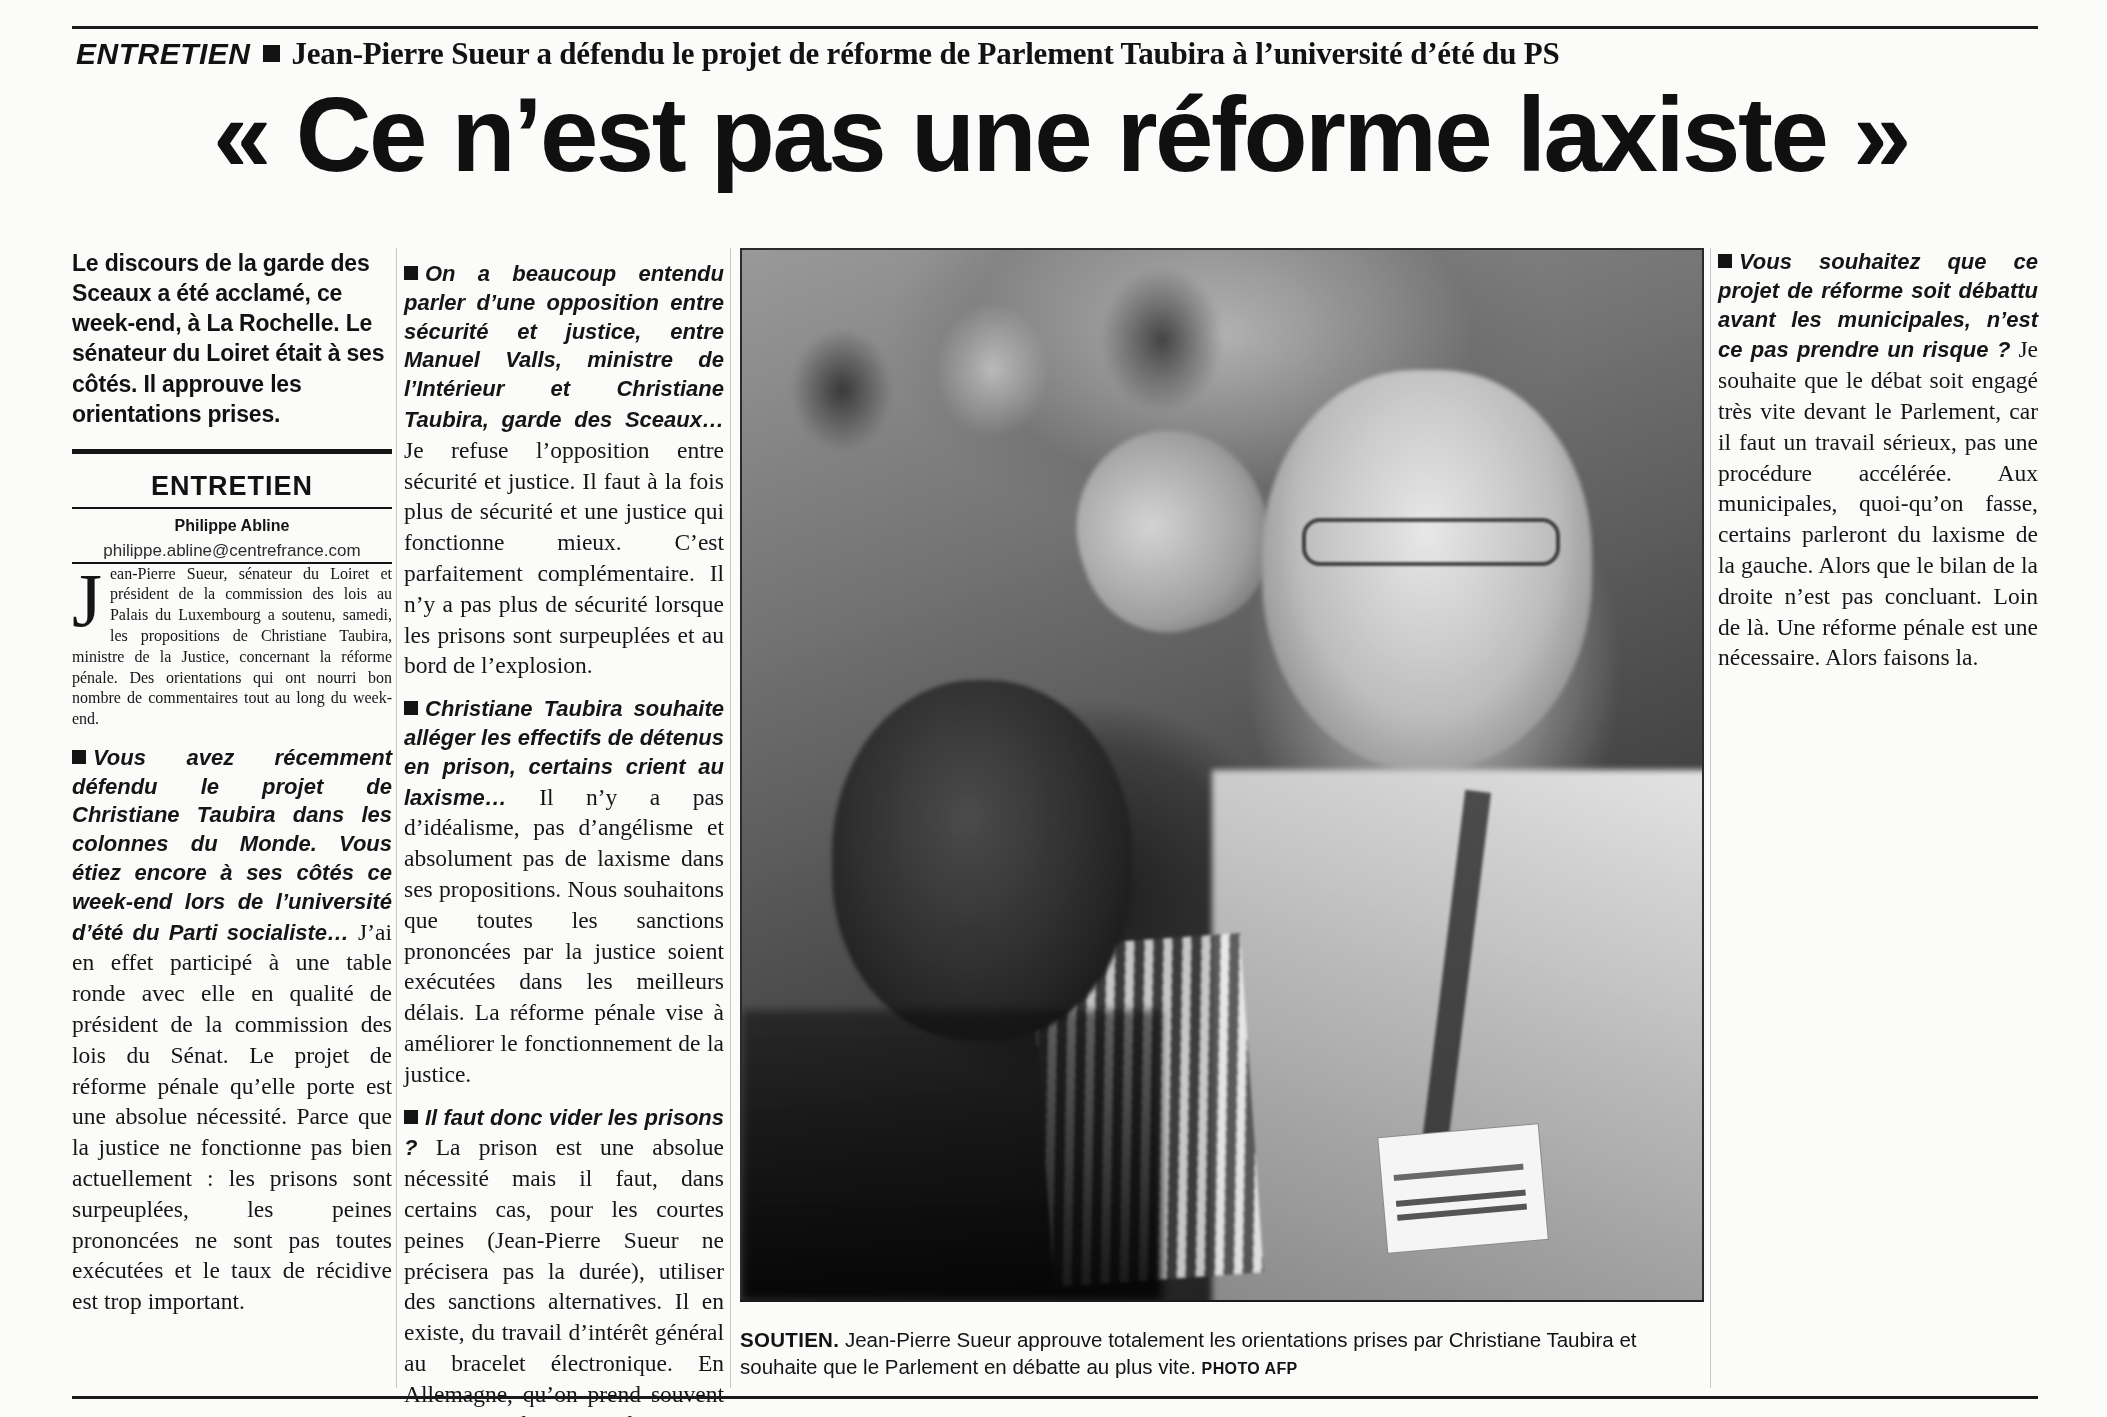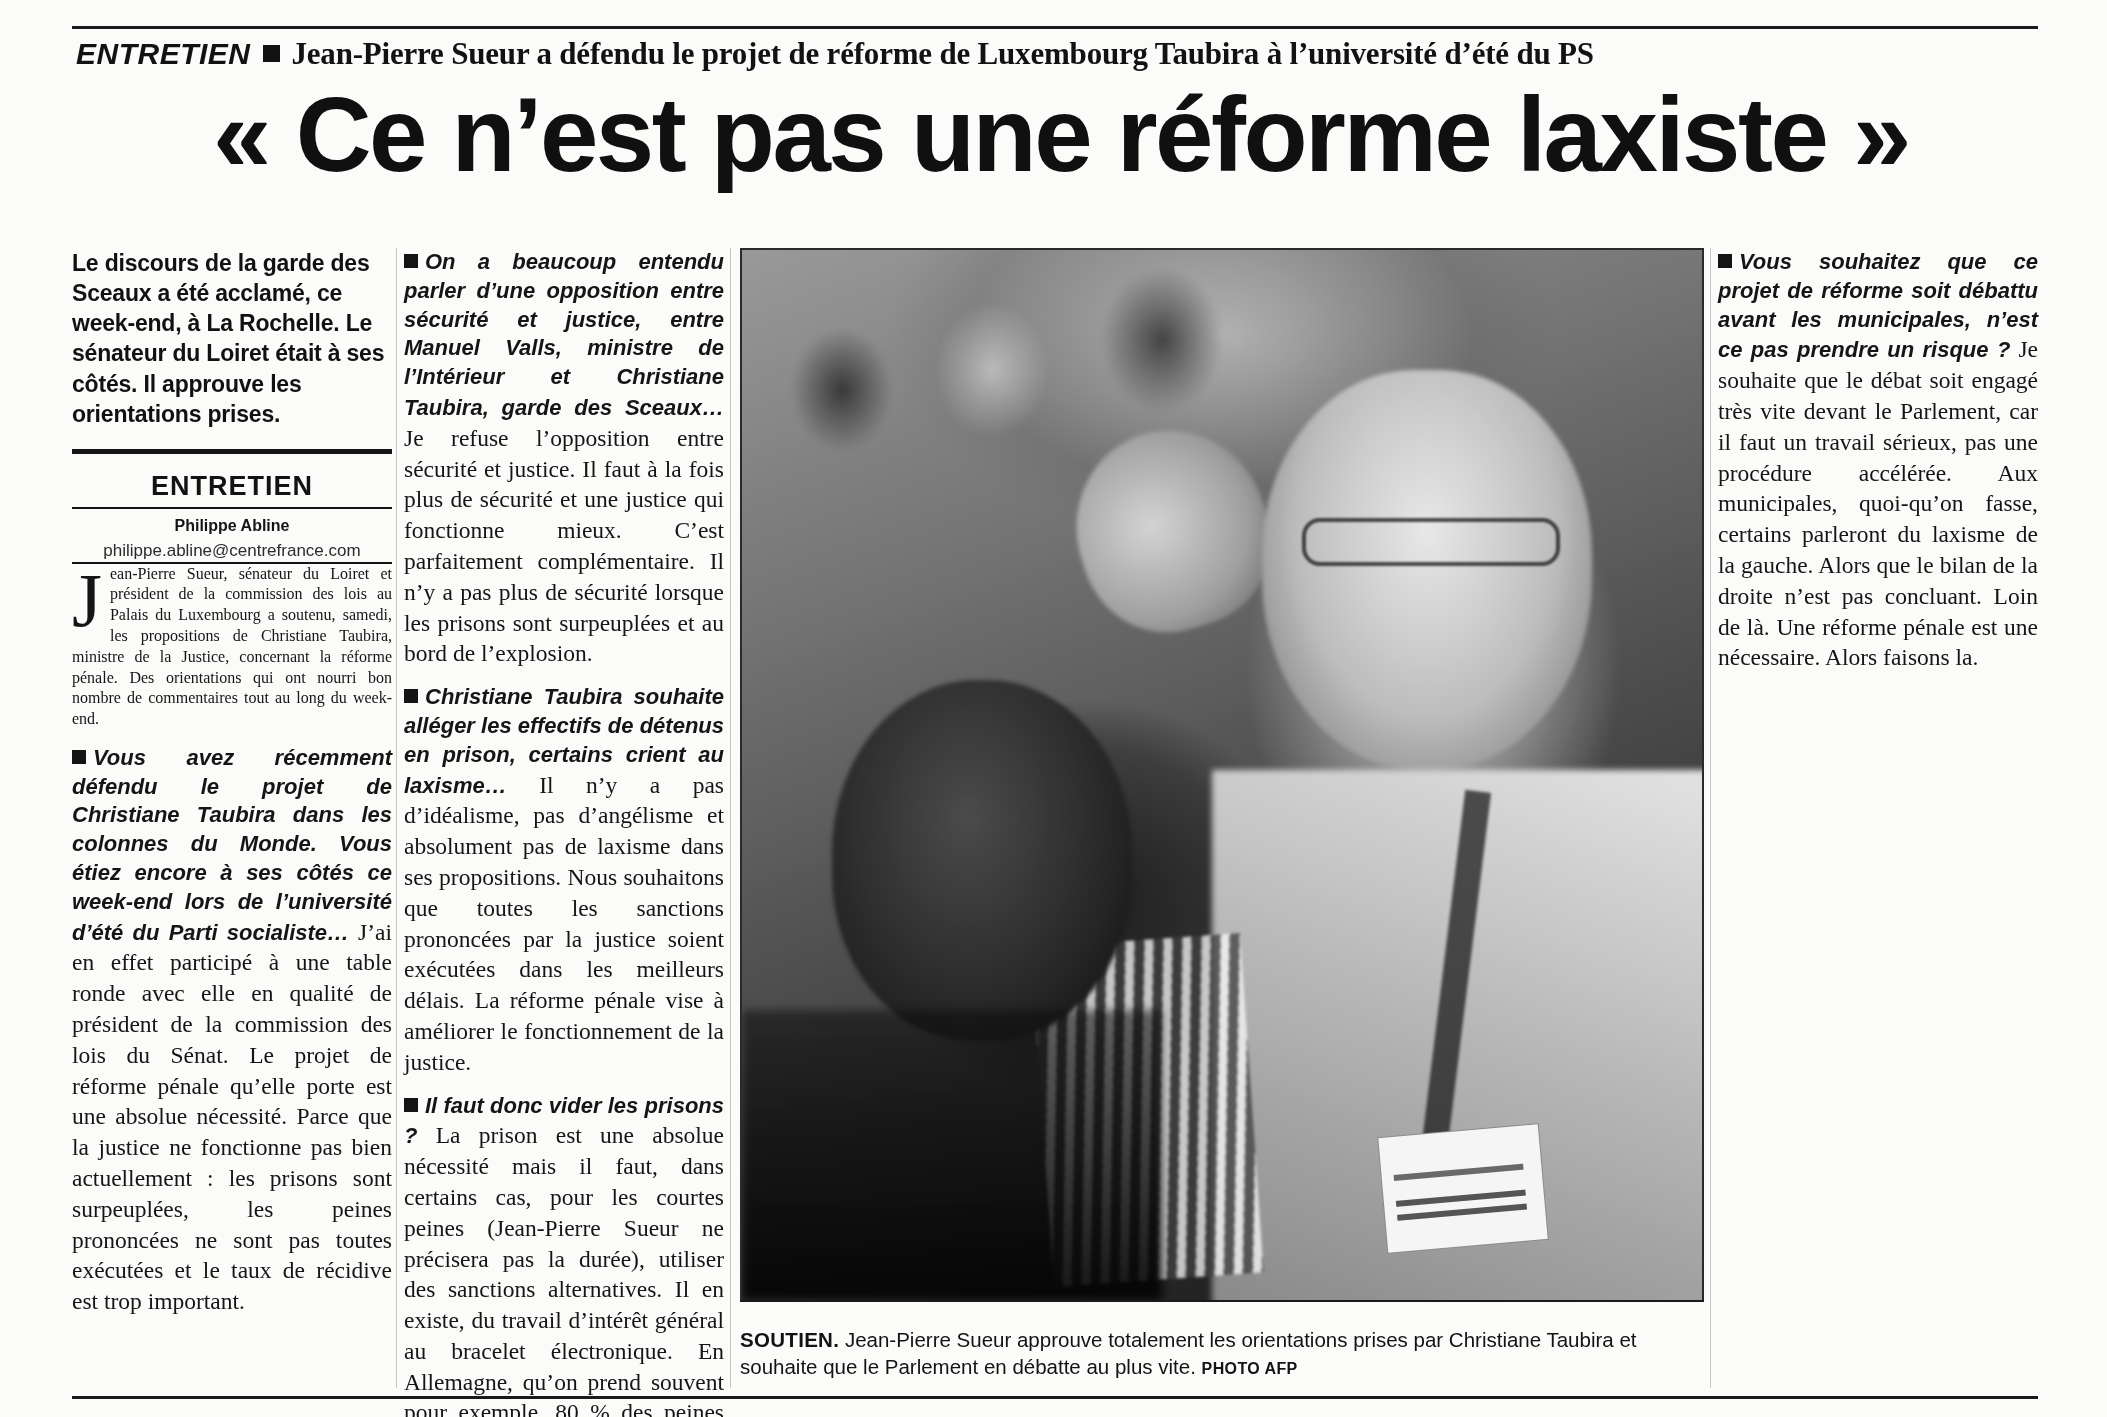--- a/index.html
+++ b/index.html
@@ -357,21 +357,21 @@
 </head>
 <body>
 
 <div class="page">
 
   <div class="kicker-rule-top"></div>
 
   <div class="kicker">
     <span class="kicker-label">ENTRETIEN</span>
     <span class="kicker-square"></span>
-    <span class="kicker-text">Jean-Pierre Sueur a défendu le projet de réforme de Luxembourg Taubira à l’université d’été du PS</span>
+    <span class="kicker-text">Jean-Pierre Sueur a défendu le projet de réforme de Parlement Taubira à l’université d’été du PS</span>
   </div>
 
   <div class="headline">« Ce n’est pas une réforme laxiste »</div>
 
   <div class="vrule" style="left:396px;"></div>
   <div class="vrule" style="left:730px;"></div>
   <div class="vrule" style="left:1710px;"></div>
 
   <div class="col col1">
     <p class="chapeau">Le discours de la garde des Sceaux a été acclamé, ce week-end, à La Rochelle. Le sénateur du Loiret était à ses côtés. Il approuve les orientations prises.</p>
@@ -386,21 +386,21 @@
     </div>
 
     <p class="body-text dropcap">Jean-Pierre Sueur, sénateur du Loiret et président de la commission des lois au Palais du Luxembourg a soutenu, samedi, les propositions de Christiane Taubira, ministre de la Justice, concernant la réforme pénale. Des orientations qui ont nourri bon nombre de commentaires tout au long du week-end.</p>
 
     <div class="qa-block">
       <span class="q-square"></span><span class="question">Vous avez récemment défendu le projet de Christiane Taubira dans les colonnes du Monde. Vous étiez encore à ses côtés ce week-end lors de l’université d’été du Parti socialiste…</span><span class="answer"> J’ai en effet participé à une table ronde avec elle en qualité de président de la commission des lois du Sénat. Le projet de réforme pénale qu’elle porte est une absolue nécessité. Parce que la justice ne fonctionne pas bien actuellement : les prisons sont surpeuplées, les peines prononcées ne sont pas toutes exécutées et le taux de récidive est trop important.</span>
     </div>
   </div>
 
   <div class="col col2">
-    <div class="qa-block" style="margin-top:0">
+    <div class="qa-block" style="margin-top:12px">
       <span class="q-square"></span><span class="question">On a beaucoup entendu parler d’une opposition entre sécurité et justice, entre Manuel Valls, ministre de l’Intérieur et Christiane Taubira, garde des Sceaux…</span><span class="answer"> Je refuse l’opposition entre sécurité et justice. Il faut à la fois plus de sécurité et une justice qui fonctionne mieux. C’est parfaitement complémentaire. Il n’y a pas plus de sécurité lorsque les prisons sont surpeuplées et au bord de l’explosion.</span>
     </div>
     <div class="qa-block">
       <span class="q-square"></span><span class="question">Christiane Taubira souhaite alléger les effectifs de détenus en prison, certains crient au laxisme…</span><span class="answer"> Il n’y a pas d’idéalisme, pas d’angélisme et absolument pas de laxisme dans ses propositions. Nous souhaitons que toutes les sanctions prononcées par la justice soient exécutées dans les meilleurs délais. La réforme pénale vise à améliorer le fonctionnement de la justice.</span>
     </div>
     <div class="qa-block">
       <span class="q-square"></span><span class="question">Il faut donc vider les prisons ?</span><span class="answer"> La prison est une absolue nécessité mais il faut, dans certains cas, pour les courtes peines (Jean-Pierre Sueur ne précisera pas la durée), utiliser des sanctions alternatives. Il en existe, du travail d’intérêt général au bracelet électronique. En Allemagne, qu’on prend souvent pour exemple, 80 % des peines sont des amendes. S’il y a moins de détenus en prison, le personnel pénitentiaire pourra mieux préparer leur réinsertion à la sortie. Et limiter ainsi la récidive. D’ailleurs je salue la décision de Christiane Taubira d’inscrire la création de trois cents postes supplémentaires de conseillers d’insertion et de probation dans le budget 2014.</span>
     </div>
   </div>
 

